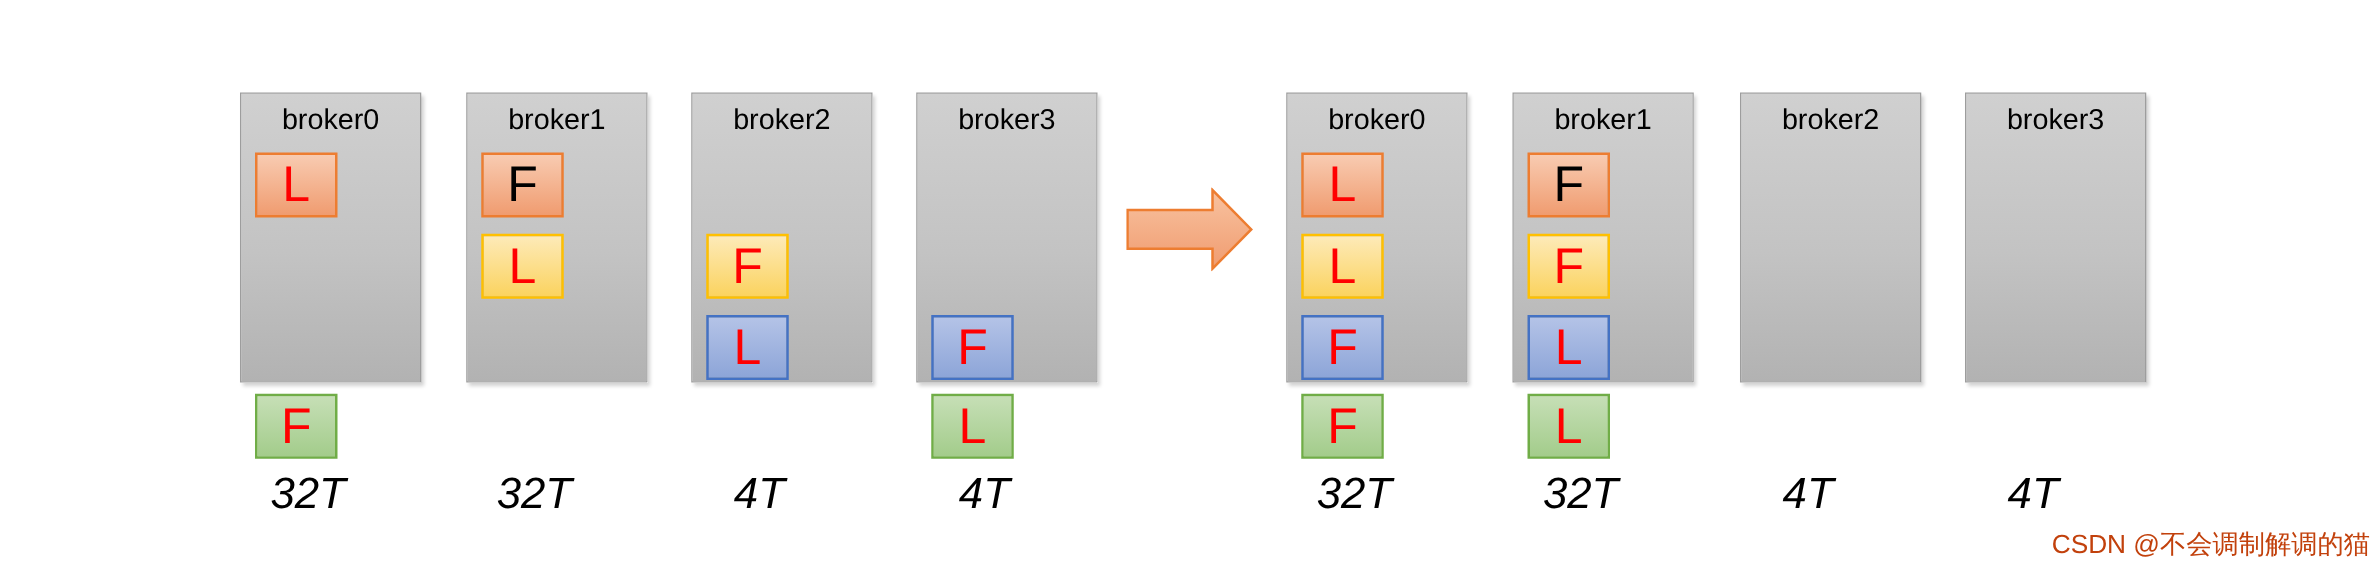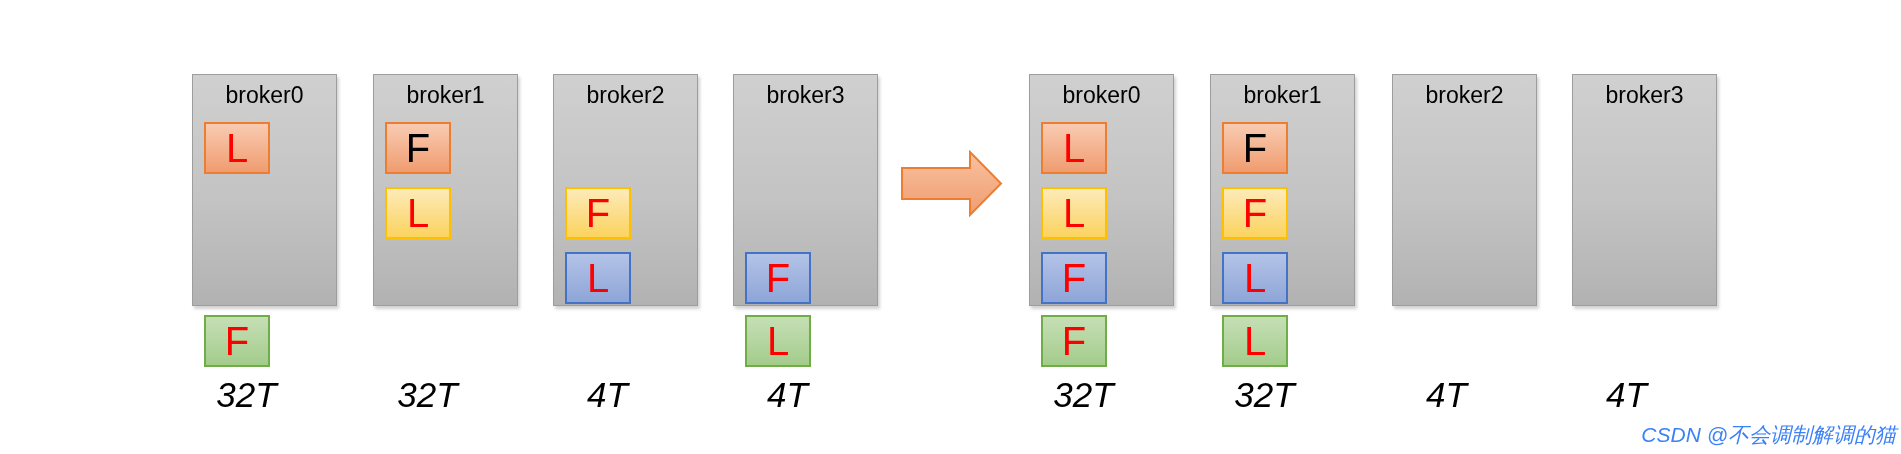--- a/index.html
+++ b/index.html
@@ -22,23 +22,22 @@
     display:flex;align-items:center;justify-content:center;
     font-size:40px;line-height:40px;
   }
   .capacity{
     position:absolute;top:375px;width:145px;text-align:center;
     font-size:35px;color:#000;font-style:italic;
   }
   .arrow{position:absolute;left:901px;top:150px;}
   .watermark{
     position:absolute;right:5px;top:421px;
-    font-size:21px;color:#3b82f6;white-space:nowrap;
+    font-size:21px;color:#c2410c;white-space:nowrap;
     text-shadow:1px 1px 0 #ffffff;
-    font-style:italic;
   }
 </style>
 </head>
 <body>
 
 <div class="canvas">
   <div id="columns-root">
       <div class="broker" style="left: 192px;">
         <div class="broker-title">broker0</div>
         <div class="part" style="top: 47px; background: linear-gradient(rgb(248, 203, 177), rgb(240, 156, 112)); border-color: rgb(237, 125, 49); color: rgb(255, 0, 0);">L</div>

